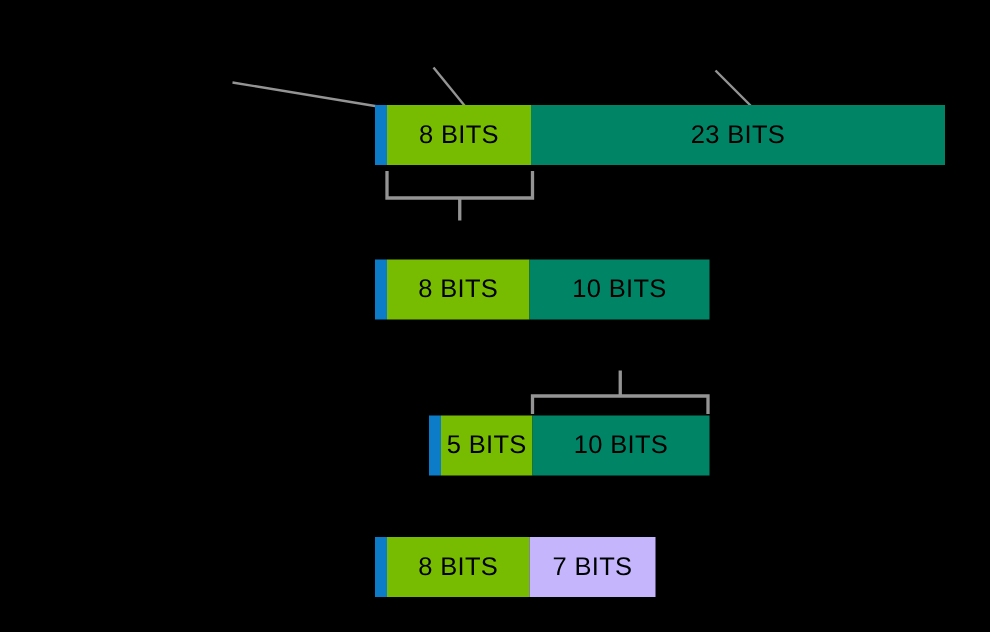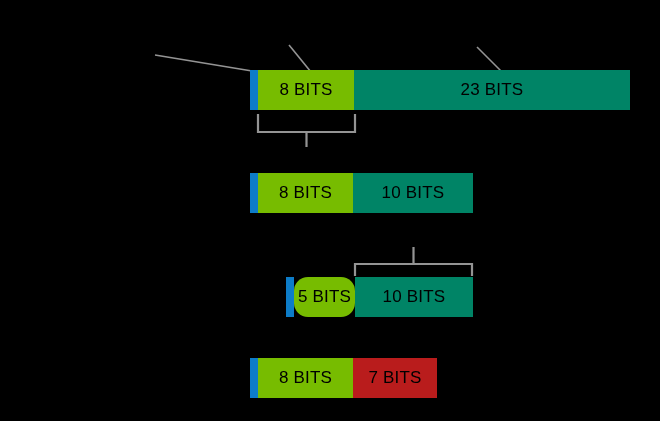--- a/index.html
+++ b/index.html
@@ -79,23 +79,23 @@
   </div>
 
   <div class="bar" id="row-2" style="left: 250px; top: 173px; height: 40px;">
     <div class="seg seg-blue" style="width: 8px; background: rgb(13, 124, 200); color: rgb(0, 0, 0);"></div>
     <div class="seg seg-green" style="width: 95px; background: rgb(119, 188, 0); color: rgb(0, 0, 0);">8 BITS</div>
     <div class="seg seg-teal" style="width: 120px; background: rgb(0, 132, 102); color: rgb(0, 0, 0);">10 BITS</div>
   </div>
 
   <div class="bar" id="row-3" style="left: 286px; top: 277px; height: 40px;">
     <div class="seg seg-blue" style="width: 8px; background: rgb(13, 124, 200); color: rgb(0, 0, 0);"></div>
-    <div class="seg seg-green" style="width: 61px; background: rgb(119, 188, 0); color: rgb(0, 0, 0); border-radius: 14px;">5 BITS</div>
+    <div class="seg seg-green" style="width: 61px; background: rgb(119, 188, 0); color: rgb(0, 0, 0);">5 BITS</div>
     <div class="seg seg-teal" style="width: 118px; background: rgb(0, 132, 102); color: rgb(0, 0, 0);">10 BITS</div>
   </div>
 
   <div class="bar" id="row-4" style="left: 250px; top: 358px; height: 40px;">
     <div class="seg seg-blue" style="width: 8px; background: rgb(13, 124, 200); color: rgb(0, 0, 0);"></div>
     <div class="seg seg-green" style="width: 95px; background: rgb(119, 188, 0); color: rgb(0, 0, 0);">8 BITS</div>
-    <div class="seg seg-teal" style="width: 84px; background: #b91c1c; color: rgb(0, 0, 0);">7 BITS</div>
+    <div class="seg seg-teal" style="width: 84px; background: #c4b5fd; color: rgb(0, 0, 0);">7 BITS</div>
   </div>
 
 </div>
 
 </body></html>

